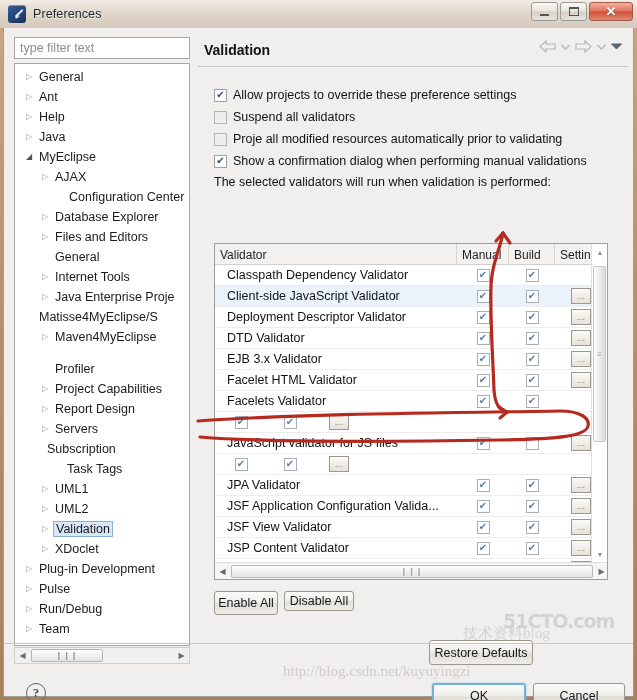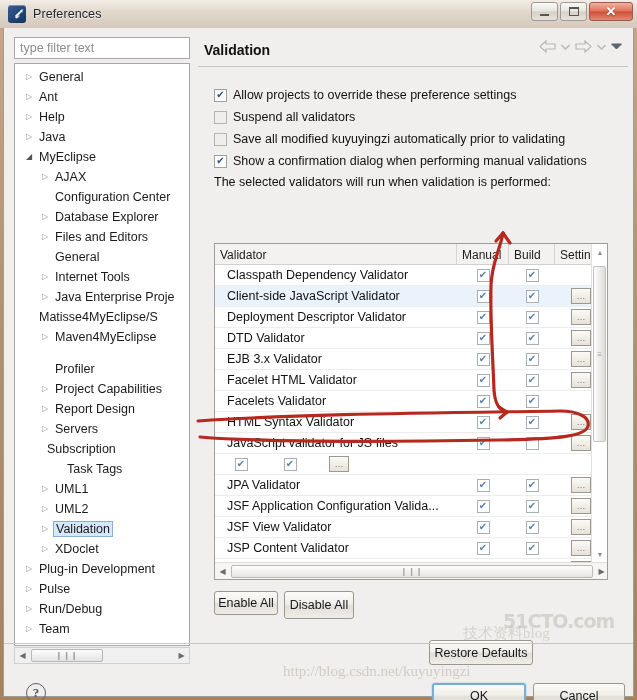--- a/index.html
+++ b/index.html
@@ -204,21 +204,21 @@
 
   
   .btn {
     border: 1px solid #9a978f; border-radius: 3px;
     background: linear-gradient(180deg,#fcfbf9 0%, #f1efea 45%, #e2dfd7 55%, #efedE8 100%);
     font-size: 12.5px; color: #15181c;
     display: flex; align-items: center; justify-content: center;
     font-family: "Liberation Sans", sans-serif;
   }
   .btn-enable { position: absolute; left: 16px; top: 524px; width: 64px; height: 24px; }
-  .btn-disable { position: absolute; left: 86px; top: 524px; width: 70px; height: 28px; }
+  .btn-disable { position: absolute; left: 86px; top: 524px; width: 70px; height: 20px; }
   .btn-restore { position: absolute; left: 231px; top: 573px; width: 104px; height: 25px; }
   .btn-apply { position: absolute; left: 341px; top: 573px; width: 69px; height: 25px; margin-top: 44px; }
 
   .footer-sep {
     position: absolute; left: 0; top: 615px; width: 629px; height: 1px; background: #c9c7c3;
   }
   .helpicon {
     position: absolute; left: 22px; top: 655px; width: 20px; height: 20px;
     border: 1.5px solid #5d6470; border-radius: 50%;
     display: flex; align-items: center; justify-content: center;
@@ -297,21 +297,21 @@
               <span class="lbl">Java</span>
             </div>
             <div class="tnode" style="padding-left: 6px;">
               <span class="arrow open">◢</span>
               <span class="lbl">MyEclipse</span>
             </div>
             <div class="tnode" style="padding-left: 22px;">
               <span class="arrow">▷</span>
               <span class="lbl">AJAX</span>
             </div>
-            <div class="tnode" style="padding-left: 22px;">
+            <div class="tnode" style="padding-left: 36px;">
               <span class="arrow"></span>
               <span class="lbl">Configuration Center</span>
             </div>
             <div class="tnode" style="padding-left: 22px;">
               <span class="arrow">▷</span>
               <span class="lbl">Database Explorer</span>
             </div>
             <div class="tnode" style="padding-left: 22px;">
               <span class="arrow">▷</span>
               <span class="lbl">Files and Editors</span>
@@ -441,21 +441,21 @@
             <div class="cbrow">
               <span class="cbox">✔</span>
               <span>Allow projects to override these preference settings</span>
             </div>
             <div class="cbrow">
               <span class="cbox unchecked"></span>
               <span>Suspend all validators</span>
             </div>
             <div class="cbrow">
               <span class="cbox unchecked"></span>
-              <span>Save all modified kuyuyingzi automatically prior to validating</span>
+              <span>Proje all modified resources automatically prior to validating</span>
             </div>
             <div class="cbrow">
               <span class="cbox">✔</span>
               <span>Show a confirmation dialog when performing manual validations</span>
             </div>
           </div>
 
         <div class="hint">The selected validators will run when validation is performed:</div>
 
         <div class="tablebox">
@@ -540,21 +540,20 @@
                 <div class="td td-name">Facelets Validator</div>
                 <div class="td td-manual">
                   <span class="tcb">✔</span>
                 </div>
                 <div class="td td-build">
                   <span class="tcb">✔</span>
                 </div>
                 <div class="td td-setting"></div>
               </div>
               <div class="trow">
-                <div class="td td-name">HTML Syntax Validator</div>
                 <div class="td td-manual">
                   <span class="tcb">✔</span>
                 </div>
                 <div class="td td-build">
                   <span class="tcb">✔</span>
                 </div>
                 <div class="td td-setting">
                   <span class="dotsbtn">…</span>
                 </div>
               </div>

